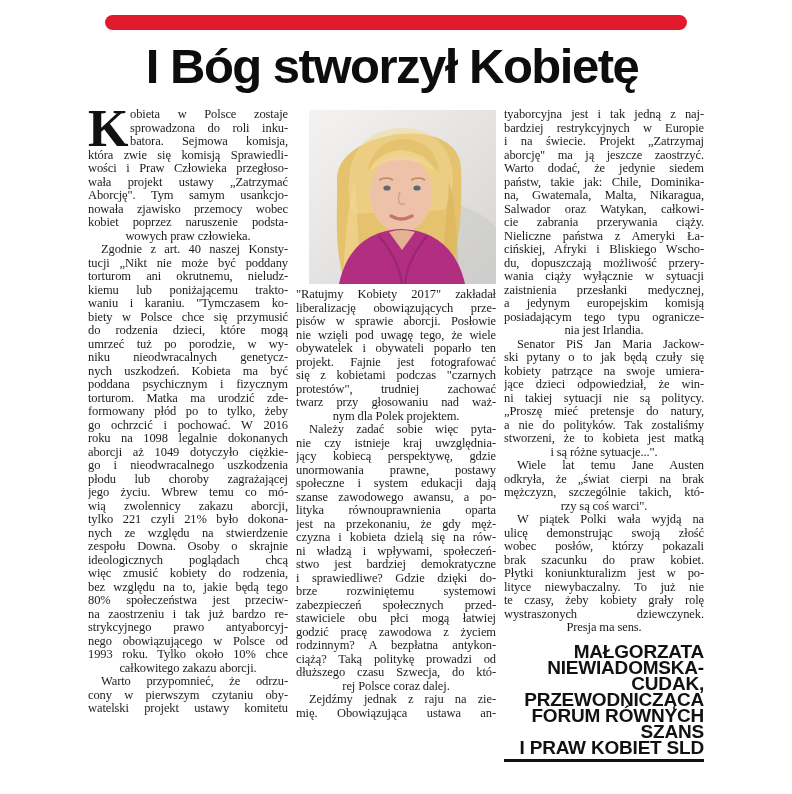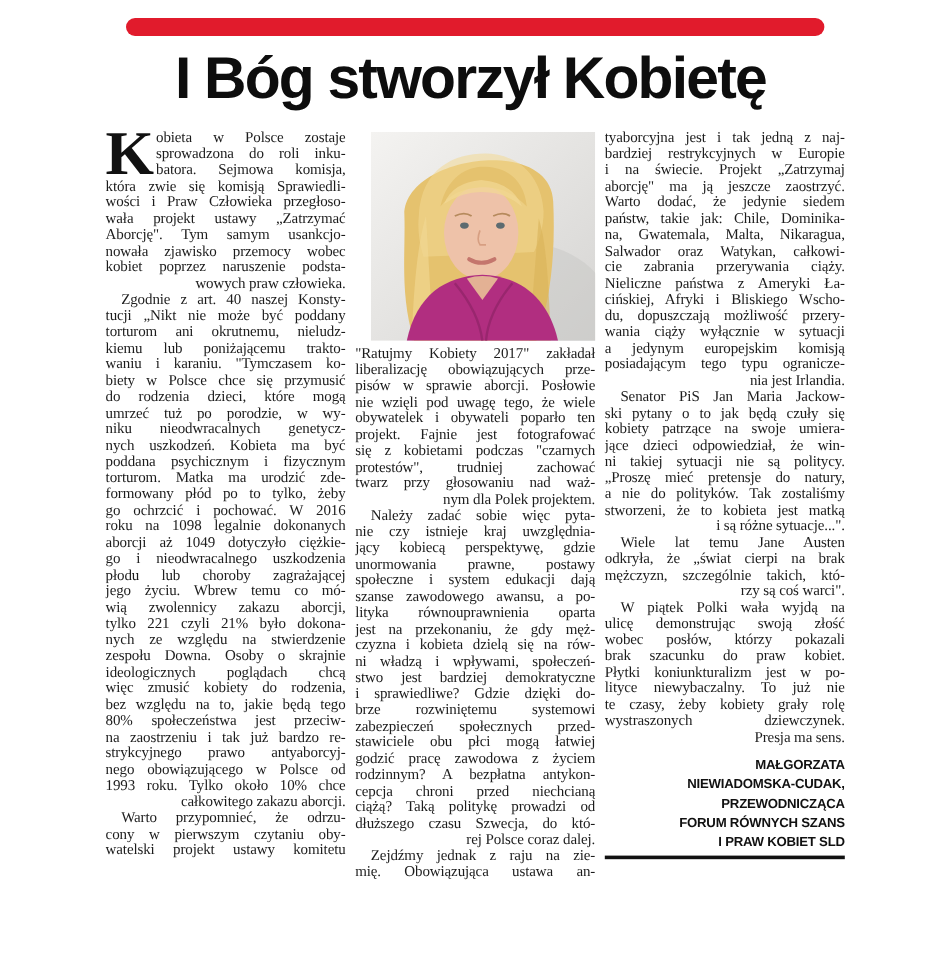--- a/index.html
+++ b/index.html
@@ -25,31 +25,31 @@
   .para.has-cap{position:relative;}
   .dropcap{
     position:absolute;left:0;top:0;width:42px;
     font-size:52px;line-height:42px;font-weight:bold;color:#111;
   }
   .ln{
     text-align:justify;height:13.5px;line-height:13.5px;font-size:12.5px;
     overflow:hidden;letter-spacing:-0.1px;
   }
   .ln::after{content:"";display:inline-block;width:100%;height:0;vertical-align:top;}
-  .ln.end{text-align:right;}
+  .ln.end{text-align:center;}
   .ln.end::after{content:none;}
   .ln.ind{text-indent:13px;}
   .ln.capline{margin-left:42px;}
   .photo{
     width:187px;height:174px;margin:2px 0 4px 13px;display:block;
   }
   .signature{
     margin-top:9px;
     font-family:"Liberation Sans", sans-serif;font-weight:bold;
-    font-size:11px;line-height:16px;text-align:right;color:#111111;
+    font-size:19px;line-height:16px;text-align:right;color:#111111;
     border-bottom:3px solid #111111;padding-bottom:3px;
     letter-spacing:-0.2px;
   }
 </style>
 </head>
 <body>
 
 <div class="redbar" style="background: rgb(225, 27, 44);"></div>
 
 <h1 class="headline" style="color: rgb(13, 13, 13);">I Bóg stworzył Kobietę</h1>
@@ -161,21 +161,20 @@
         <div class="ln">jest na przekonaniu, że gdy męż-</div>
         <div class="ln">czyzna i kobieta dzielą się na rów-</div>
         <div class="ln">ni władzą i wpływami, społeczeń-</div>
         <div class="ln">stwo jest bardziej demokratyczne</div>
         <div class="ln">i sprawiedliwe? Gdzie dzięki do-</div>
         <div class="ln">brze rozwiniętemu systemowi</div>
         <div class="ln">zabezpieczeń społecznych przed-</div>
         <div class="ln">stawiciele obu płci mogą łatwiej</div>
         <div class="ln">godzić pracę zawodowa z życiem</div>
         <div class="ln">rodzinnym? A bezpłatna antykon-</div>
-        <div class="ln">cepcja chroni przed niechcianą</div>
         <div class="ln">ciążą? Taką politykę prowadzi od</div>
         <div class="ln">dłuższego czasu Szwecja, do któ-</div>
         <div class="ln end">rej Polsce coraz dalej.</div>
       </div>
       <div class="para">
         <div class="ln ind">Zejdźmy jednak z raju na zie-</div>
         <div class="ln">mię. Obowiązująca ustawa an-</div>
       </div>
     </div>
   <div class="col">
@@ -186,20 +185,21 @@
         <div class="ln">aborcję" ma ją jeszcze zaostrzyć.</div>
         <div class="ln">Warto dodać, że jedynie siedem</div>
         <div class="ln">państw, takie jak: Chile, Dominika-</div>
         <div class="ln">na, Gwatemala, Malta, Nikaragua,</div>
         <div class="ln">Salwador oraz Watykan, całkowi-</div>
         <div class="ln">cie zabrania przerywania ciąży.</div>
         <div class="ln">Nieliczne państwa z Ameryki Ła-</div>
         <div class="ln">cińskiej, Afryki i Bliskiego Wscho-</div>
         <div class="ln">du, dopuszczają możliwość przery-</div>
         <div class="ln">wania ciąży wyłącznie w sytuacji</div>
+        <div class="ln">zaistnienia przesłanki medycznej,</div>
         <div class="ln">a jedynym europejskim komisją</div>
         <div class="ln">posiadającym tego typu ogranicze-</div>
         <div class="ln end">nia jest Irlandia.</div>
       </div>
       <div class="para">
         <div class="ln ind">Senator PiS Jan Maria Jackow-</div>
         <div class="ln">ski pytany o to jak będą czuły się</div>
         <div class="ln">kobiety patrzące na swoje umiera-</div>
         <div class="ln">jące dzieci odpowiedział, że win-</div>
         <div class="ln">ni takiej sytuacji nie są politycy.</div>

